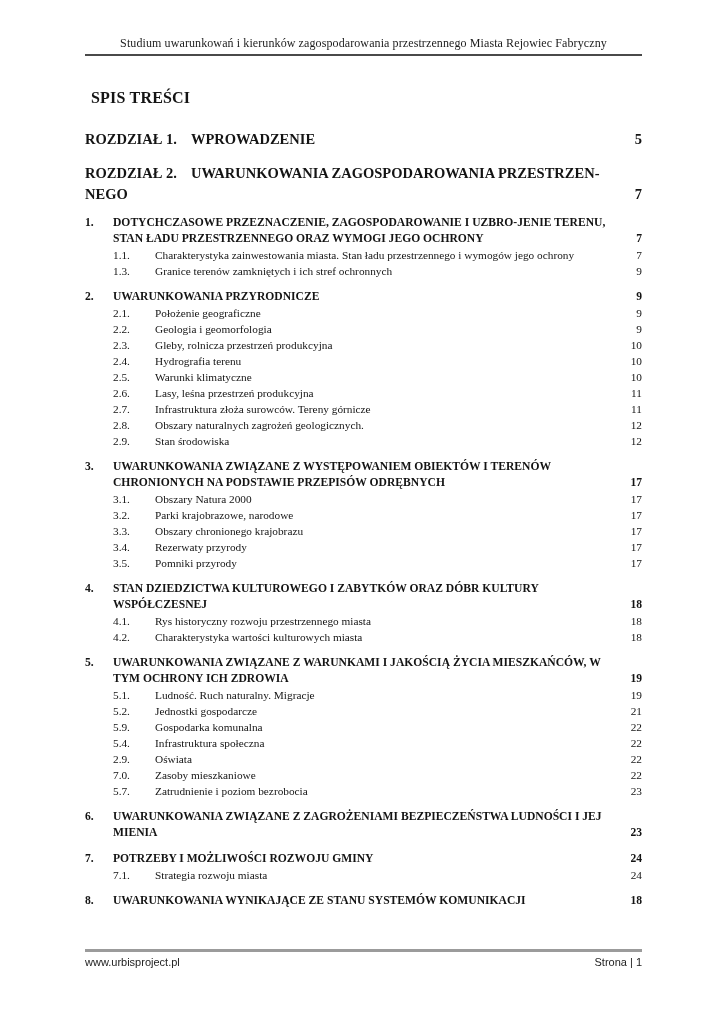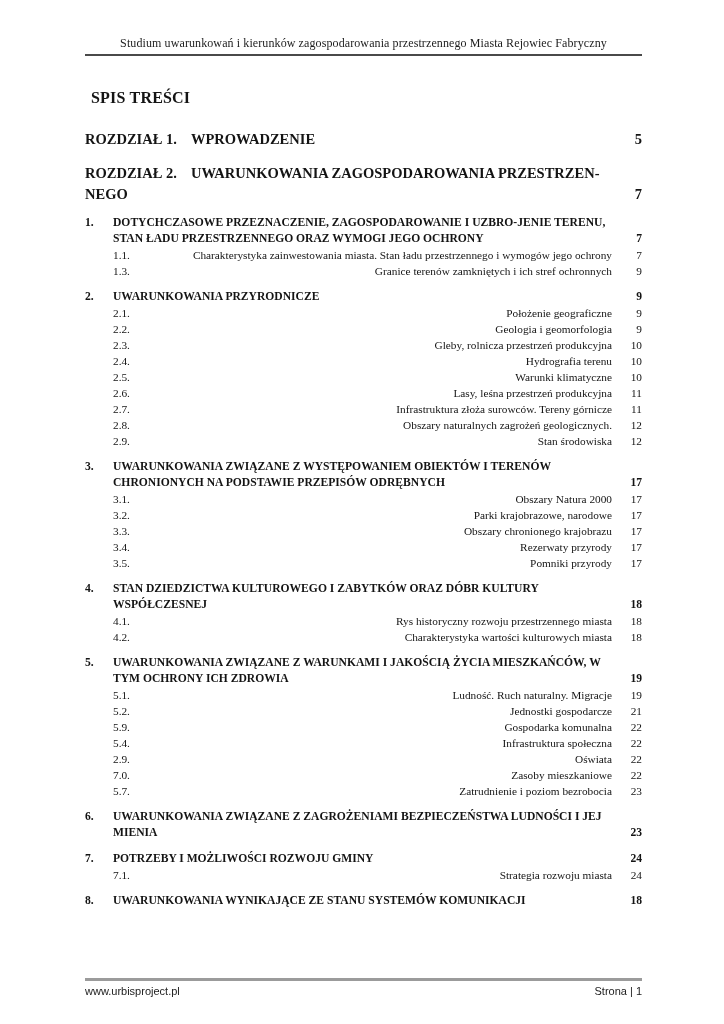--- a/index.html
+++ b/index.html
@@ -53,40 +53,38 @@
     padding-left: 28px;
     padding-right: 30px;
   }
   .sec-row.head {
     font-weight: bold;
     font-size: 11.6px;
   }
   .sec-row.item {
     font-size: 11.3px;
     padding-left: 70px;
-    text-align: right;
   }
   .sec-row .num { position: absolute; left: 0; top: 0; }
   .sec-row.item .num { left: 28px; }
   .sec-title { white-space: pre-line; }
   .pg { position: absolute; right: 0; bottom: 0; }
   
   .footer {
     position: absolute;
     left: 85px;
     top: 949px;
     width: 557px;
     border-top: 3px solid #9b9b9b;
     padding-top: 4px;
     display: flex;
     justify-content: space-between;
     font-family: "Liberation Sans", sans-serif;
     font-size: 11px;
     color: #222222;
-    margin-top: 29px;
   }
 </style>
 </head>
 <body>
 
 <div class="page">
 
   <div class="header">
     <span>Studium uwarunkowań i kierunków zagospodarowania przestrzennego Miasta Rejowiec Fabryczny</span>
   </div>

